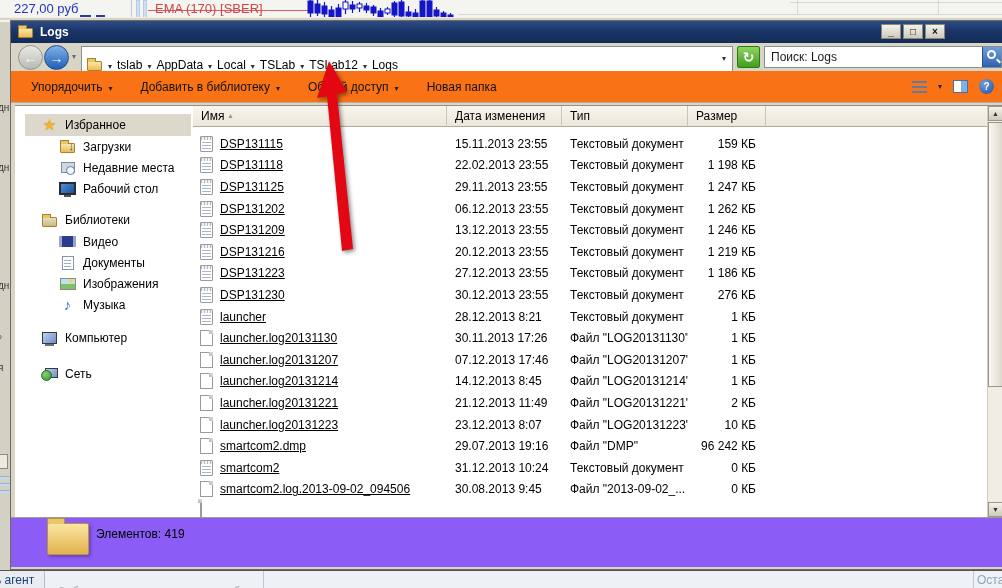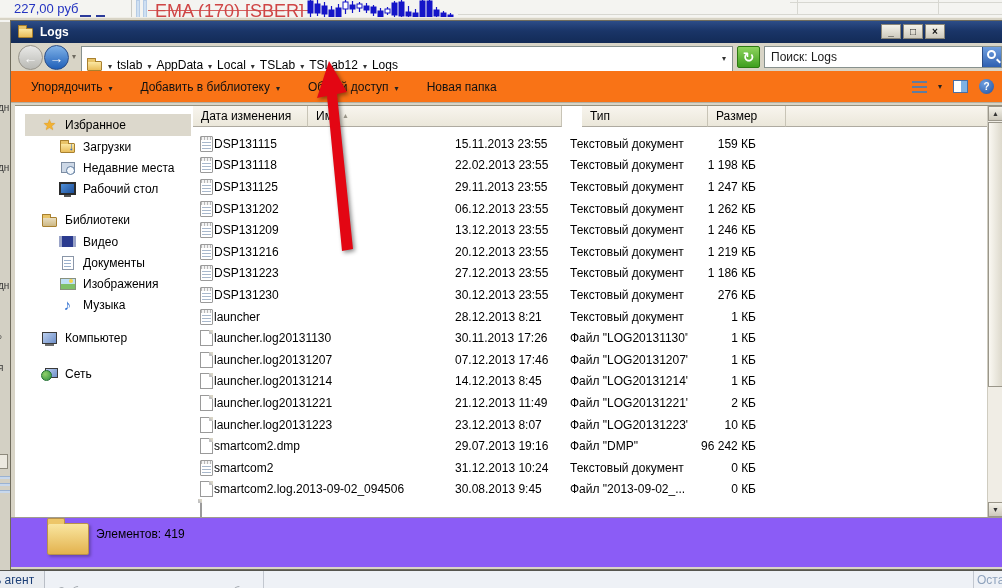--- a/index.html
+++ b/index.html
@@ -6,21 +6,21 @@
     font-family:"Liberation Sans","DejaVu Sans",sans-serif;background:#f4f4f1;position:relative;}
   *{box-sizing:border-box;}
 
   
   .top-strip{position:absolute;left:0;top:0;width:1002px;height:22px;background:#f4f4f1;}
   .price{position:absolute;left:14px;top:1px;font-size:13px;color:#2433c0;}
   .price-frag{position:absolute;top:15px;height:3px;background:#2b3a9a;}
   .pf1{left:80px;width:11px;} .pf2{left:96px;width:9px;}
   .ts-vline{position:absolute;top:0;height:19px;width:1px;background:#c9c9c2;}
   .bluebar{position:absolute;top:0;height:19px;width:4px;background:#cfe0f2;border:1px solid #b6cce6;}
-  .ema{position:absolute;left:155px;top:1px;font-size:18px;color:#cf4545;}
+  .ema{position:absolute;left:155px;top:1px;font-size:13px;color:#cf4545;}
   .ema-line{position:absolute;left:148px;top:10px;width:160px;height:1px;background:#cf4545;opacity:.85;}
   .candles{position:absolute;left:306px;top:0;}
   .grid-h{position:absolute;height:1px;background:#d7d7d1;}
   .grid-v{position:absolute;top:0;height:14px;width:1px;background:#d7d7d1;}
   .win-topframe{position:absolute;left:0;top:17px;width:1002px;height:3px;background:#d8d4c6;border-top:1px solid #efede6;}
 
   
   .left-edge{position:absolute;left:0;top:22px;width:10px;height:548px;background:#d3d0c4;overflow:hidden;}
   .edge-txt{position:absolute;left:-2px;font-size:10px;color:#3a3a3a;white-space:nowrap;}
   .edge-btn{position:absolute;left:0;width:8px;height:15px;background:#ece9e0;border:1px solid #8d897c;border-left:none;}
@@ -119,26 +119,26 @@
   .ic-library .fold{background:linear-gradient(180deg,#e8ddc0,#cdb985);}
   .ic-folder-sm{width:16px;height:14px;}
   .ic-folder-sm .fold{margin-top:1px;}
 
   
   .listpane{position:absolute;left:176px;top:0;width:796px;height:100%;background:#fff;overflow:hidden;}
   .hdr{position:absolute;left:2px;top:0;right:0;height:21px;display:flex;}
   .hcell{height:21px;background:linear-gradient(180deg,#f8f5ee,#ebe7da);
        border-right:1px solid #c8c4b6;border-bottom:1px solid #aeaaa0;
        font-size:12px;color:#000;padding:3px 0 0 8px;cursor:default;}
-  .h-name{width:254px;} .h-date{width:115px;} .h-type{width:126px;margin-left:20px;} .h-size{width:78px;} .h-fill{flex:1;border-right:none;}
+  .h-name{width:254px;} .h-date{width:115px;} .h-type{width:126px;} .h-size{width:78px;} .h-fill{flex:1;border-right:none;}
   .sort-ic{font-size:8px;color:#9a968a;margin-left:4px;vertical-align:2px;}
   .rows{position:absolute;left:2px;top:27px;right:0;bottom:0;overflow:hidden;}
   .frow{display:flex;height:21.6px;align-items:center;font-size:12px;color:#000;cursor:default;}
   .c-name{width:254px;display:flex;align-items:center;padding-left:7px;overflow:hidden;white-space:nowrap;}
-  .fname{margin-left:1px;}
+  .fname{margin-left:7px;text-decoration:underline;}
   .c-date{width:115px;padding-left:8px;} .c-type{width:126px;padding-left:8px;white-space:nowrap;overflow:hidden;}
   .c-size{width:78px;text-align:right;padding-right:10px;}
   .fic{width:13px;height:16px;background:#fff;border:1px solid #9a9a9a;position:relative;flex:0 0 13px;}
   .fic-text{border-radius:1px;}
   .fic-text::before{content:"";position:absolute;left:0;right:0;top:0;height:3px;
        background:repeating-linear-gradient(90deg,#b8b8b8 0 1px,#f2f2f2 1px 3px);}
   .fic-text::after{content:"";position:absolute;left:1px;right:1px;top:5px;height:9px;
        background:repeating-linear-gradient(180deg,#a8b8cc 0 1px,transparent 1px 3px);}
   .fic-plain::before{content:"";position:absolute;right:-1px;top:-1px;border-style:solid;
        border-width:0 4px 4px 0;border-color:transparent #d8d4c6 #c2c2c2 transparent;}
@@ -349,24 +349,24 @@
         </div>
         <div class="spacer-n"></div>
         <div class="nav-item group">
           <span class="ic ic-network"></span>
           <span class="nav-label">Сеть</span>
         </div>
       </div>
 
     <div class="listpane">
       <div class="hdr">
-        <div class="hcell h-date">Дата изменения</div>
         <div class="hcell h-name">
           <span>Имя</span><span class="sort-ic">▴</span>
         </div>
+        <div class="hcell h-date">Дата изменения</div>
         <div class="hcell h-type">Тип</div>
         <div class="hcell h-size">Размер</div>
         <div class="hcell h-fill"></div>
       </div>
       <div class="rows" id="rows">
           <div class="frow">
             <span class="cell c-name">
               <span class="fic fic-text"></span>
               <span class="fname">DSP131115</span>
             </span>

